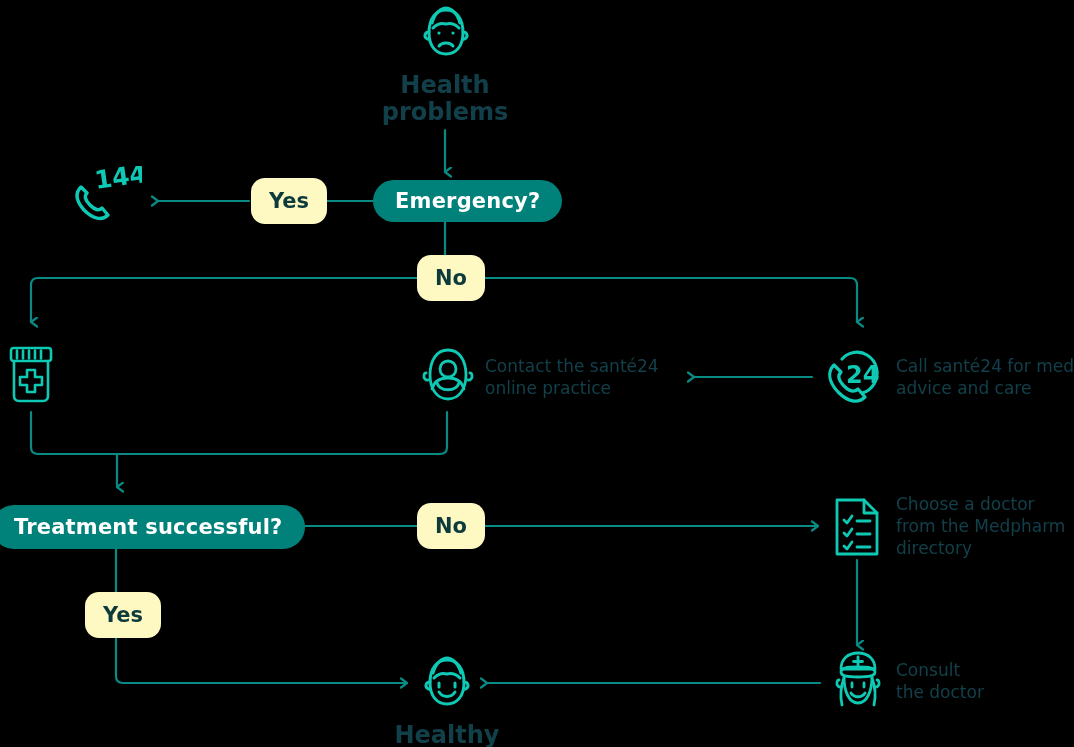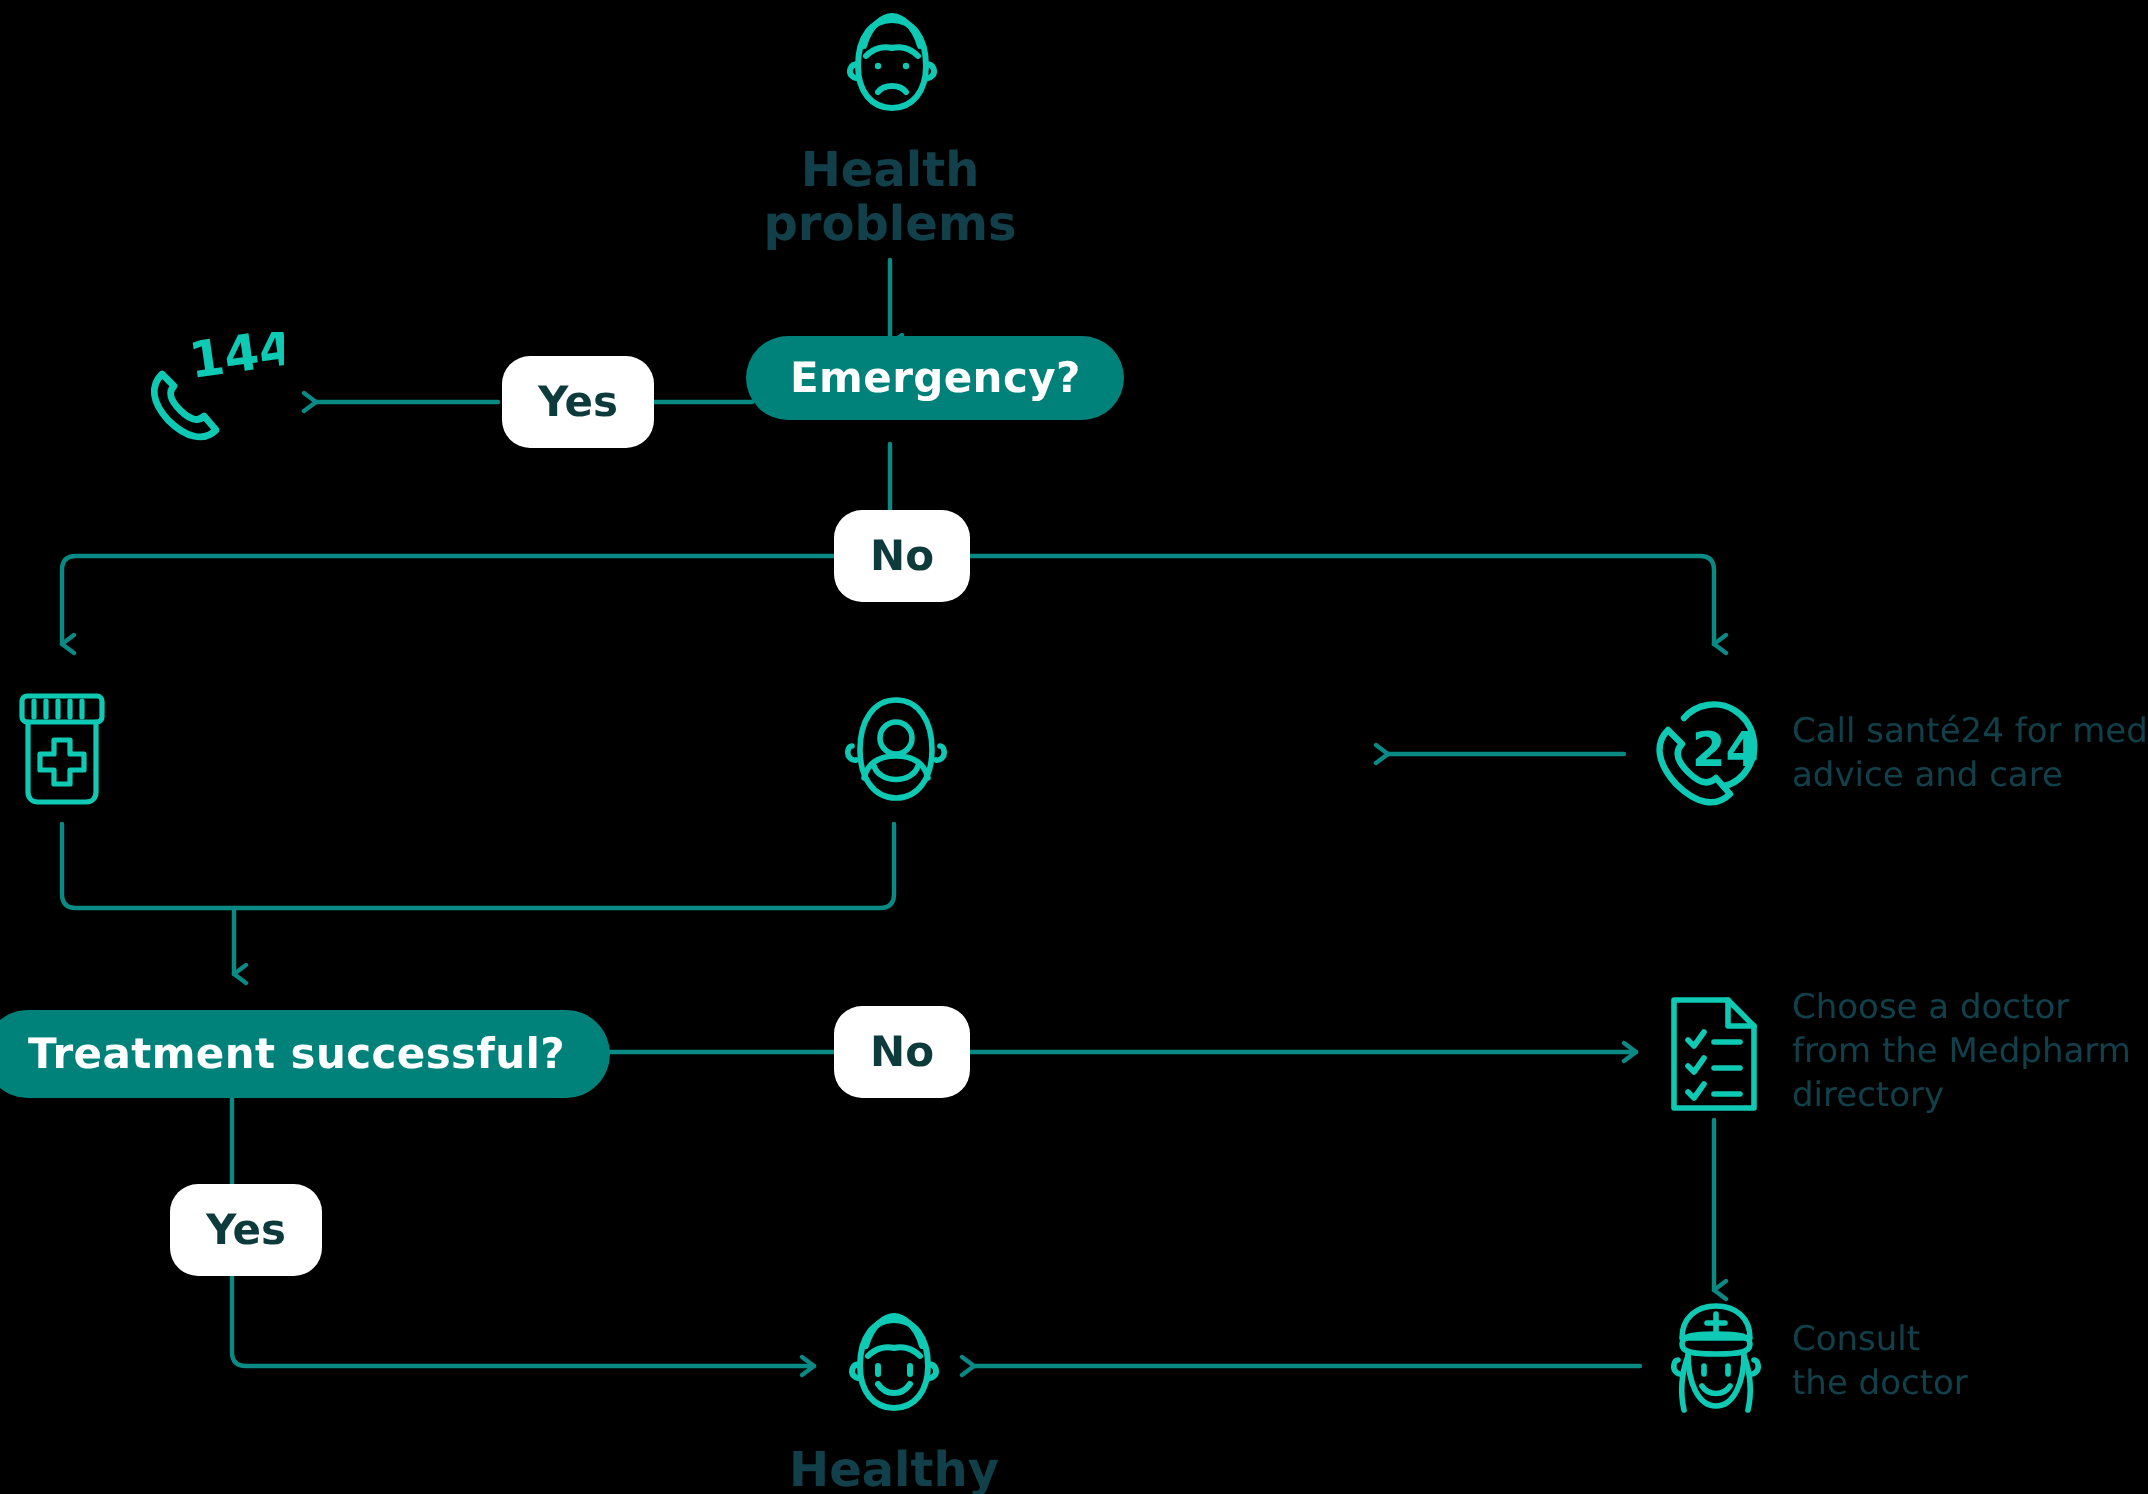--- a/index.html
+++ b/index.html
@@ -19,21 +19,21 @@
     border-radius:999px;
     font-weight:bold;
     white-space:nowrap;
   }
   .pill-dark{
     background:#00827b;color:#ffffff;
     font-size:21px;letter-spacing:.2px;
     padding:0 22px;height:42px;
   }
   .pill-light{
-    background:#ffffff;color:#0d3b3b;
+    background:#fef9c3;color:#0d3b3b;
     font-size:21px;
     border-radius:14px;
     padding:0 18px;height:46px;
   }
 
   .iconbox{position:absolute;}
   .iconbox svg{display:block;}
 
   .caption{
     position:absolute;
@@ -110,21 +110,21 @@
   <div class="caption strongcenter" style="left:355px;top:72px;width:180px;">Health
 problems</div>
 
   <div class="iconbox" style="left:70px;top:166px;">
     <svg width="72" height="66" viewBox="0 0 72 66" fill="none" stroke="#0ec9b4" stroke-width="3.4" stroke-linecap="round" stroke-linejoin="round">
       <path d="M11,21 C5,27 6,35 14,44 C23,53 32,55 38,49 L32,42 C29,45 25,44 20,39 C15,34 14,30 17,27 Z"></path>
       <text x="26" y="23" font-family="DejaVu Sans, sans-serif" font-size="25" font-weight="bold" fill="#0ec9b4" stroke="none" transform="rotate(-8 26 23)">144</text>
     </svg>
   </div>
 
-  <div class="pill pill-dark" style="left:373px;top:168px;">Emergency?</div>
+  <div class="pill pill-dark" style="left:373px;top:180px;">Emergency?</div>
 
   <div class="pill pill-light" style="left:251px;top:178px;">Yes</div>
   <div class="pill pill-light" style="left:417px;top:255px;">No</div>
 
   <div class="iconbox" style="left:8px;top:345px;">
     <svg width="46" height="60" viewBox="0 0 46 60" fill="none" stroke="#0ec9b4" stroke-width="2.6" stroke-linecap="round" stroke-linejoin="round">
       <rect x="3" y="3" width="40" height="13" rx="2.5"></rect>
       <path d="M9,5.5 V13.5 M15,5.5 V13.5 M21,5.5 V13.5 M27,5.5 V13.5 M33,5.5 V13.5"></path>
       <path d="M6,16 V51 C6,54 8,56 11,56 H35 C38,56 40,54 40,51 V16"></path>
       <path d="M19,25 H27 V32 H34 V40 H27 V47 H19 V40 H12 V32 H19 Z"></path>
@@ -134,20 +134,22 @@
   <div class="iconbox" style="left:420px;top:345px;">
     <svg width="56" height="60" viewBox="0 0 56 60" fill="none" stroke="#0ec9b4" stroke-width="2.8" stroke-linecap="round" stroke-linejoin="round">
       <path d="M10,30 C10,15 17,5 28,5 C39,5 46,15 46,30 C46,44 39,54 28,54 C17,54 10,44 10,30 Z"></path>
       <path d="M6,28 C4,28 3,32 5,34 C6.5,35.5 8,35 8,35"></path>
       <path d="M50,28 C52,28 53,32 51,34 C49.5,35.5 48,35 48,35"></path>
       <circle cx="28" cy="24" r="8"></circle>
       <path d="M12,44 C14,36 20,33 28,33 C36,33 42,36 44,44"></path>
       <path d="M17,38 C20,47 36,47 39,38"></path>
     </svg>
   </div>
+  <div class="caption" style="left:485px;top:356px;width:260px;">Contact the santé24
+online practice</div>
 
   <div class="iconbox" style="left:822px;top:343px;">
     <svg width="70" height="68" viewBox="0 0 70 68" fill="none" stroke="#0ec9b4" stroke-width="3.2" stroke-linecap="round" stroke-linejoin="round">
       <path d="M12,22 C5,29 7,39 16,49 C26,59 36,61 43,54 L36,46 C32,50 27,48 22,43 C17,38 15,33 19,29 Z"></path>
       <path d="M20,16 C26,9 37,7 45,12 C55,18 58,31 52,41 C49,46 45,49 40,50"></path>
       <text x="24" y="40" font-family="DejaVu Sans, sans-serif" font-size="24" font-weight="bold" fill="#0ec9b4" stroke="none">24</text>
     </svg>
   </div>
   <div class="caption" style="left:896px;top:356px;width:210px;">Call santé24 for medical
 advice and care</div>

